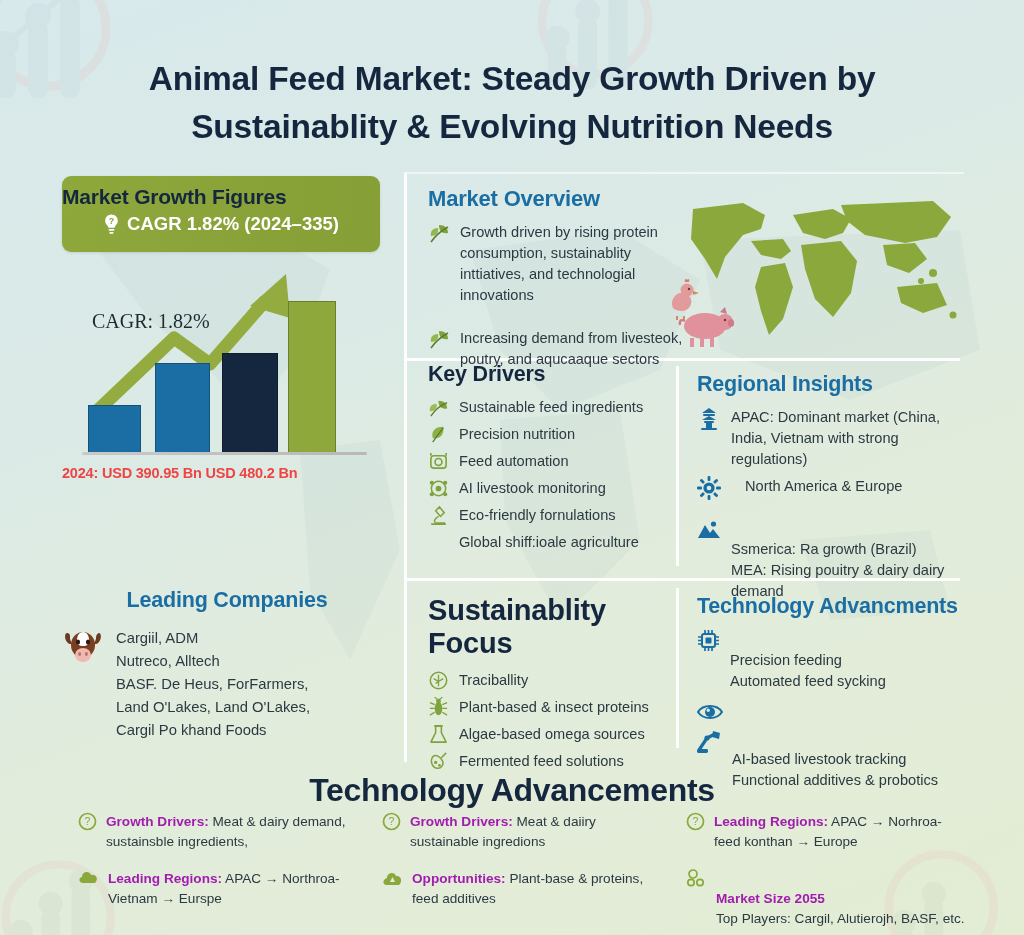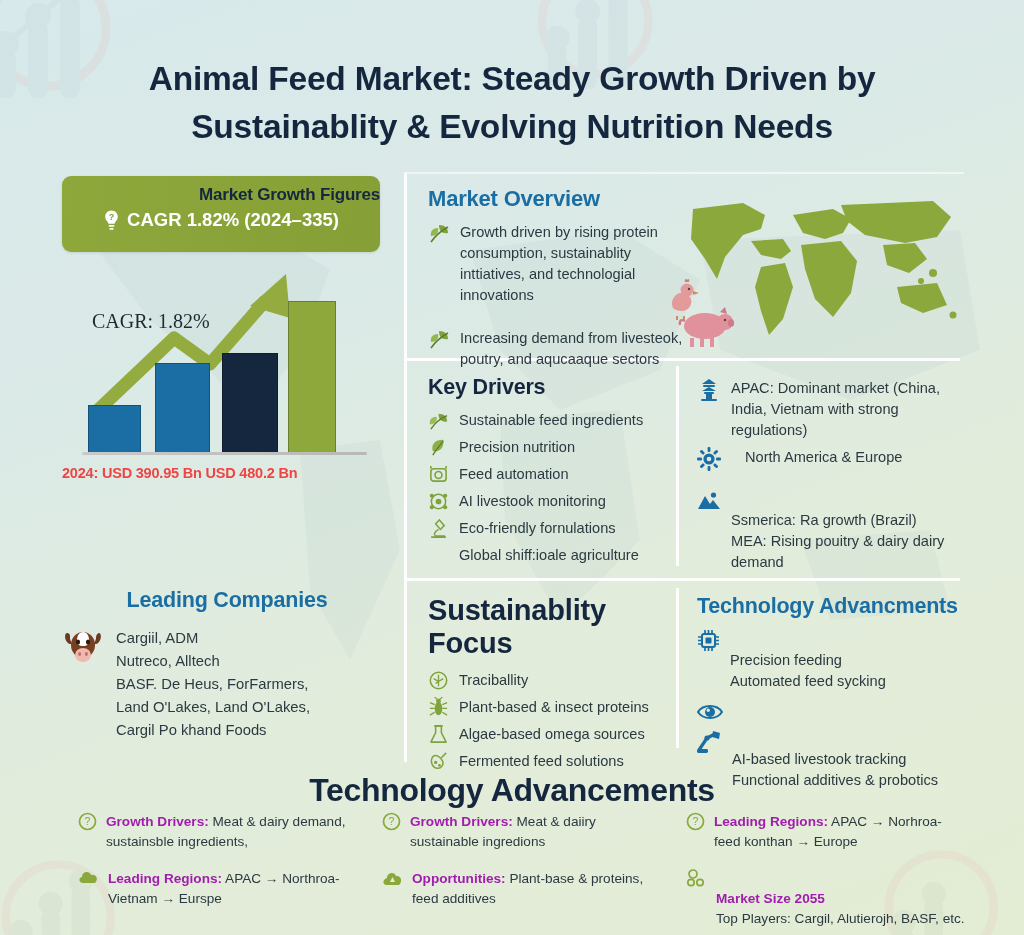--- a/index.html
+++ b/index.html
@@ -30,21 +30,21 @@
 
   
   .growth-badge {
     position: absolute; left: 62px; top: 176px; width: 318px; height: 76px;
     background: linear-gradient(100deg,#8fa83c 0%,#869f36 100%);
     border-radius: 9px;
     padding: 9px 0 0 0;
     box-shadow: 0 1px 3px rgba(0,0,0,.10);
   }
   .growth-badge .gb-title {
-    font-size: 17px; font-weight: bold; color: #15273f; text-align: right;
+    font-size: 21px; font-weight: bold; color: #15273f; text-align: left;
     letter-spacing: -.2px;
   }
   .growth-badge .gb-sub {
     margin-top: 4px; display: flex; align-items: center; justify-content: center;
     gap: 7px; color: #ffffff; font-size: 18.5px; font-weight: bold;
   }
 
   .chart-wrap { position: absolute; left: 62px; top: 268px; width: 320px; height: 215px; }
   .cagr-label { position:absolute; left: 30px; top: 42px; font-size: 20px; color:#1d2b33;font-family:Liberation Serif, serif; }
   .bars { position: absolute; left: 0; bottom: 30px; width: 320px; height: 160px; }
@@ -264,21 +264,21 @@
   <div class="bullet" style="margin-top:22px;">
     <svg class="ico" width="22" height="22" viewBox="0 0 22 22">
       <path d="M11 3c6 0 9 3 9 8-6 1-9-2-9-8z" fill="#7fa33c"></path>
       <path d="M10 6c-5 0-8 3-7 8 5 0 8-3 7-8z" fill="#93b74f"></path>
       <path d="M3 20 C7 14 13 9 20 5" stroke="#5d7d2a" stroke-width="1.5" fill="none"></path>
     </svg>
     <div class="bt">Increasing demand from livesteok, poutry, and aqucaaque sectors</div>
   </div>
 </div>
 
-<div class="sec" style="left:428px; top:375px; width:240px;">
+<div class="sec" style="left:428px; top:362px; width:240px;">
   <h2 class="h-dark" style="font-size:21.5px;">Key Drivers</h2>
   <div class="bullet">
     <svg class="ico" width="21" height="21" viewBox="0 0 22 22">
       <path d="M11 4c6 0 9 3 9 8-6 1-9-2-9-8z" fill="#7fa33c"></path>
       <path d="M9 7c-5 0-8 3-7 8 5 0 8-3 7-8z" fill="#9abd57"></path>
       <path d="M3 20 C7 14 13 9 20 6" stroke="#5d7d2a" stroke-width="1.4" fill="none"></path>
     </svg>
     <div class="bt">Sustainable feed ingredients</div>
   </div>
   <div class="bullet">
@@ -314,20 +314,21 @@
       <rect x="3" y="19" width="16" height="2" rx="1" fill="#7fa33c"></rect>
     </svg>
     <div class="bt">Eco-friendly fornulations</div>
   </div>
   <div class="bullet" style="padding-left:31px;">
     <div class="bt">Global shiff:ioale agriculture</div>
   </div>
 </div>
 
 <div class="sec" style="left:697px; top:372px; width:262px;">
+  <h2 class="h-blue" style="font-size:21.5px;">Regional Insights</h2>
   <div class="bullet" style="margin-top:6px;">
     <svg class="ico" width="24" height="24" viewBox="0 0 24 24">
       <path d="M12 1 L19 6 L5 6 Z" fill="#1a6ea3"></path>
       <rect x="6" y="7" width="12" height="2" rx="1" fill="#1a6ea3"></rect>
       <path d="M12 9 L19 13 L5 13 Z" fill="#1a6ea3"></path>
       <rect x="7" y="14" width="10" height="2" rx="1" fill="#1a6ea3"></rect>
       <rect x="9" y="16" width="6" height="5" fill="#1a6ea3"></rect>
       <rect x="4" y="21" width="16" height="2" rx="1" fill="#1a6ea3"></rect>
     </svg>
     <div class="bt">APAC: Dominant market (China, India, Vietnam with strong regulations)</div>

